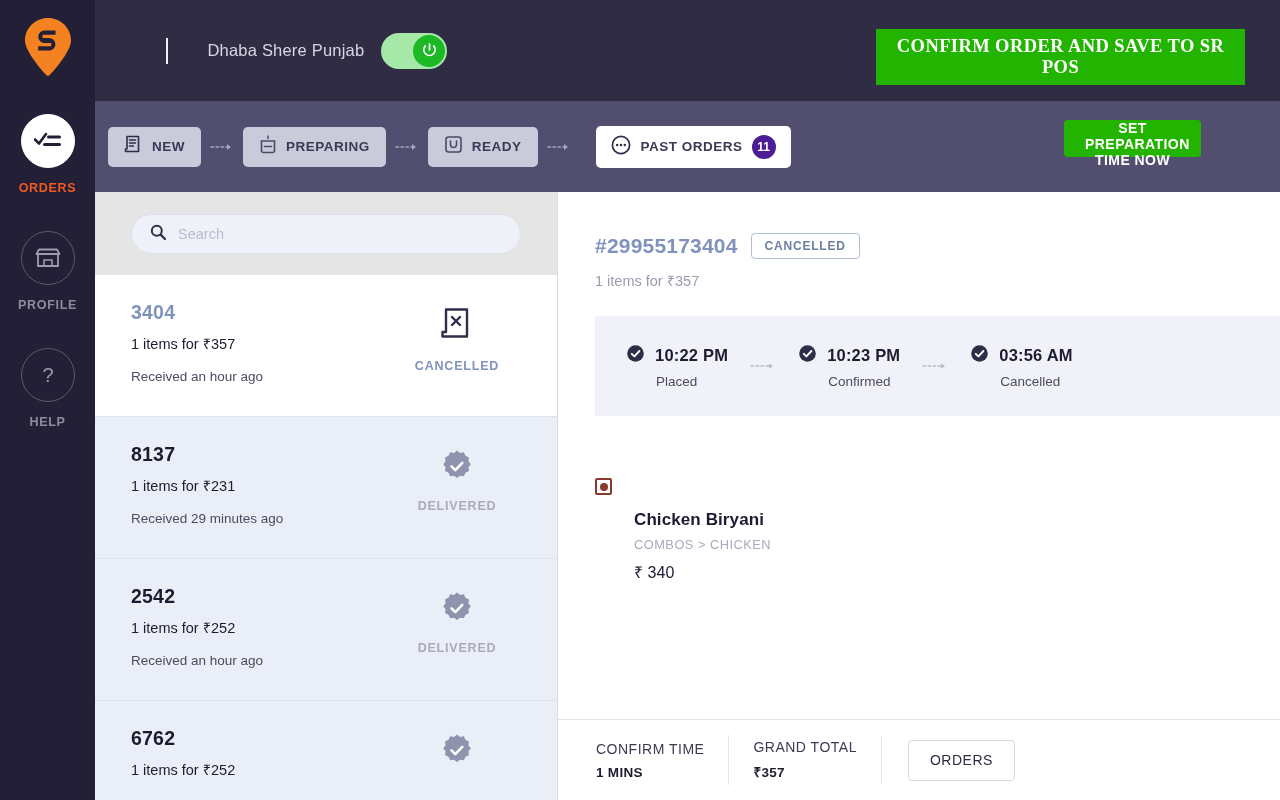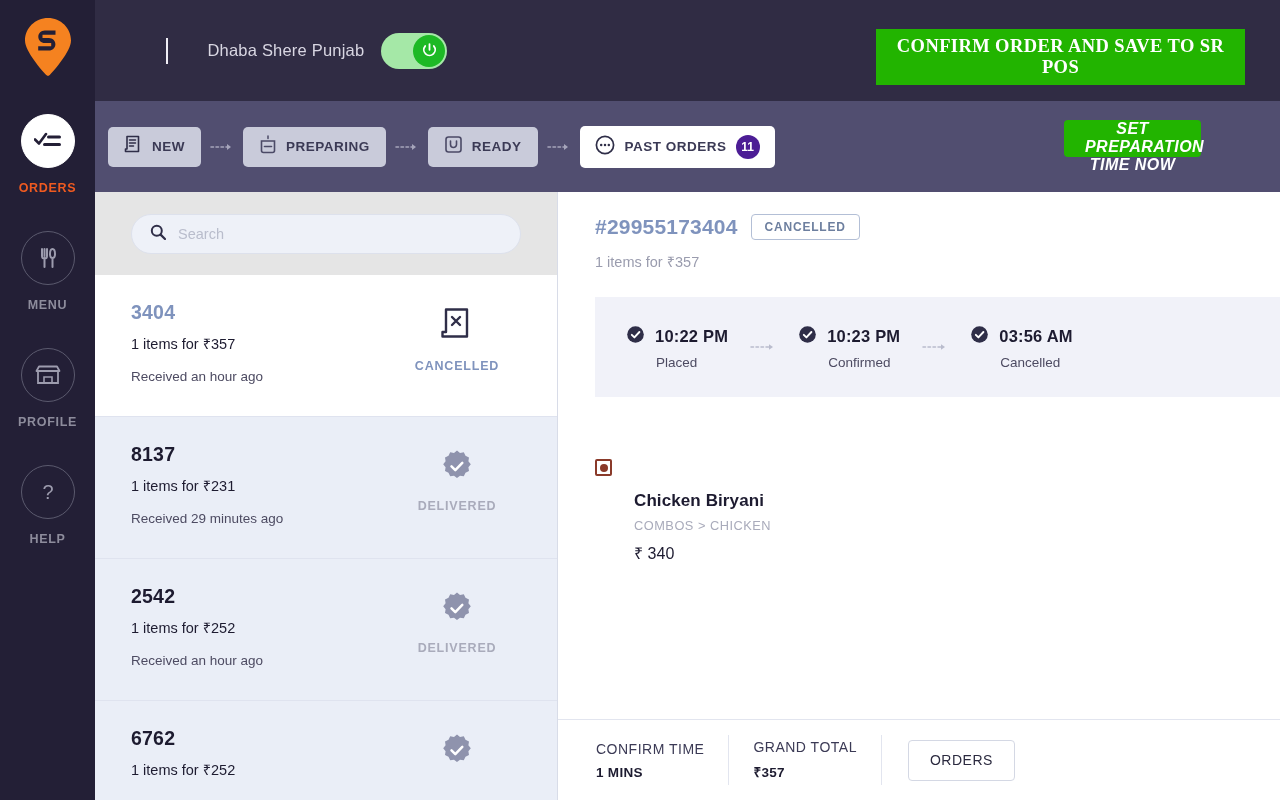--- a/index.html
+++ b/index.html
@@ -72,35 +72,35 @@
     display: flex; align-items: center; padding-left: 13px; position: relative;
   }
   .tab {
     height: 40px; border-radius: 5px; background: #c9cbda;
     display: flex; align-items: center; padding: 0 16px; cursor: pointer;
   }
   .tab-label {
     font-size: 13.5px; font-weight: 700; letter-spacing: .5px;
     color: #3b3a55; margin-left: 9px;
   }
-  .tab.active { background: #ffffff; height: 42px; padding: 0 15px 0 14px; }
+  .tab.active { background: #ffffff; height: 42px; padding: 0 15px 0 14px; margin-left: 16px; }
   .tab-badge {
     width: 24px; height: 24px; border-radius: 50%; background: #4c1d95;
     color: #ffffff; font-size: 12px; font-weight: 700;
     display: flex; align-items: center; justify-content: center; margin-left: 9px;
   }
   .tab-arrow {
     margin: 0 9px; display: flex; align-items: center;
   }
   .prep-btn {
     position: absolute; left: 969px; top: 128px - 109px;
     right: 79px; top: 19px;
     height: 37px; background: #22b400; border: none; border-radius: 4px;
-    color: #ffffff; font-size: 16px; font-weight: 700; letter-spacing: .45px;
-    padding: 0 21px; cursor: pointer; font-style: italic;
+    color: #ffffff; font-size: 14px; font-weight: 700; letter-spacing: .45px;
+    padding: 0 21px; cursor: pointer;
   }
 
   
   .body { flex: 1 1 auto; display: flex; min-height: 0; }
 
   
   .listcol {
     width: 463px; flex: 0 0 463px; background: #e5e5e5;
     border-right: 1px solid #d8dce8; display: flex; flex-direction: column; justify-content: space-between;
   }
@@ -131,21 +131,21 @@
     display: flex; flex-direction: column; align-items: center; width: 120px;
   }
   .order-status-label {
     margin-top: 12px; font-size: 12.5px; font-weight: 700; letter-spacing: .8px;
     color: #a9abbb;
   }
   .order-status.cancelled .order-status-label { color: #7f93bd; }
 
   
   .detailcol { flex: 1 1 auto; background: #ffffff; display: flex; flex-direction: column; min-width: 0; }
-  .detail-head { padding: 22px 0 0 37px; flex: 0 0 auto; }
+  .detail-head { padding: 22px 0 0 37px; flex: 0 0 auto; margin-top: 19px; }
   .detail-idrow { display: flex; align-items: center; }
   .detail-id { font-size: 21px; font-weight: 700; color: #7f93bd; letter-spacing: .2px; }
   .detail-chip {
     margin-left: 13px; border: 1px solid #b3bfd6; border-radius: 4px;
     padding: 5px 13px; font-size: 12px; font-weight: 600; letter-spacing: .8px;
     color: #6d7f9f;
   }
   .detail-sub { font-size: 14.5px; color: #9a9cae; margin-top: 11px; }
 
   .timeline {
@@ -203,29 +203,20 @@
       <div class="rail-circle">
         <svg width="28" height="22" viewBox="0 0 28 22">
           <path d="M1 9.5l4 4L12 4" stroke="#231f36" stroke-width="2.6" fill="none" stroke-linecap="round" stroke-linejoin="round"></path>
           <rect x="13" y="5.5" width="14" height="3" rx="1.5" fill="#231f36"></rect>
           <rect x="9" y="13" width="18" height="3" rx="1.5" fill="#231f36"></rect>
         </svg>
       </div>
       <div class="rail-label">ORDERS</div>
     </div>
 
-    <div class="rail-item">
-      <div class="rail-circle">
-        <svg width="24" height="24" viewBox="0 0 24 24">
-          <path d="M6 3v7a2.5 2.5 0 005 0V3M8.5 3v7M8.5 12v9" stroke="#9d9cae" stroke-width="2" fill="none" stroke-linecap="round"></path>
-          <path d="M16.5 3c-1.6 0-2.5 2-2.5 5s1 4 2.5 4 2.5-1 2.5-4-0.9-5-2.5-5zM16.5 12v9" stroke="#9d9cae" stroke-width="2" fill="none" stroke-linecap="round"></path>
-        </svg>
-      </div>
-      <div class="rail-label">MENU</div>
-    </div>
 
     <div class="rail-item">
       <div class="rail-circle">
         <svg width="26" height="22" viewBox="0 0 26 22">
           <path d="M3 7h20v12H3z" stroke="#9d9cae" stroke-width="1.8" fill="none"></path>
           <path d="M1.5 7L4 2.5h18L24.5 7z" stroke="#9d9cae" stroke-width="1.8" fill="none" stroke-linejoin="round"></path>
           <path d="M9 19v-6h8v6" stroke="#9d9cae" stroke-width="1.6" fill="none"></path>
         </svg>
       </div>
       <div class="rail-label">PROFILE</div>

